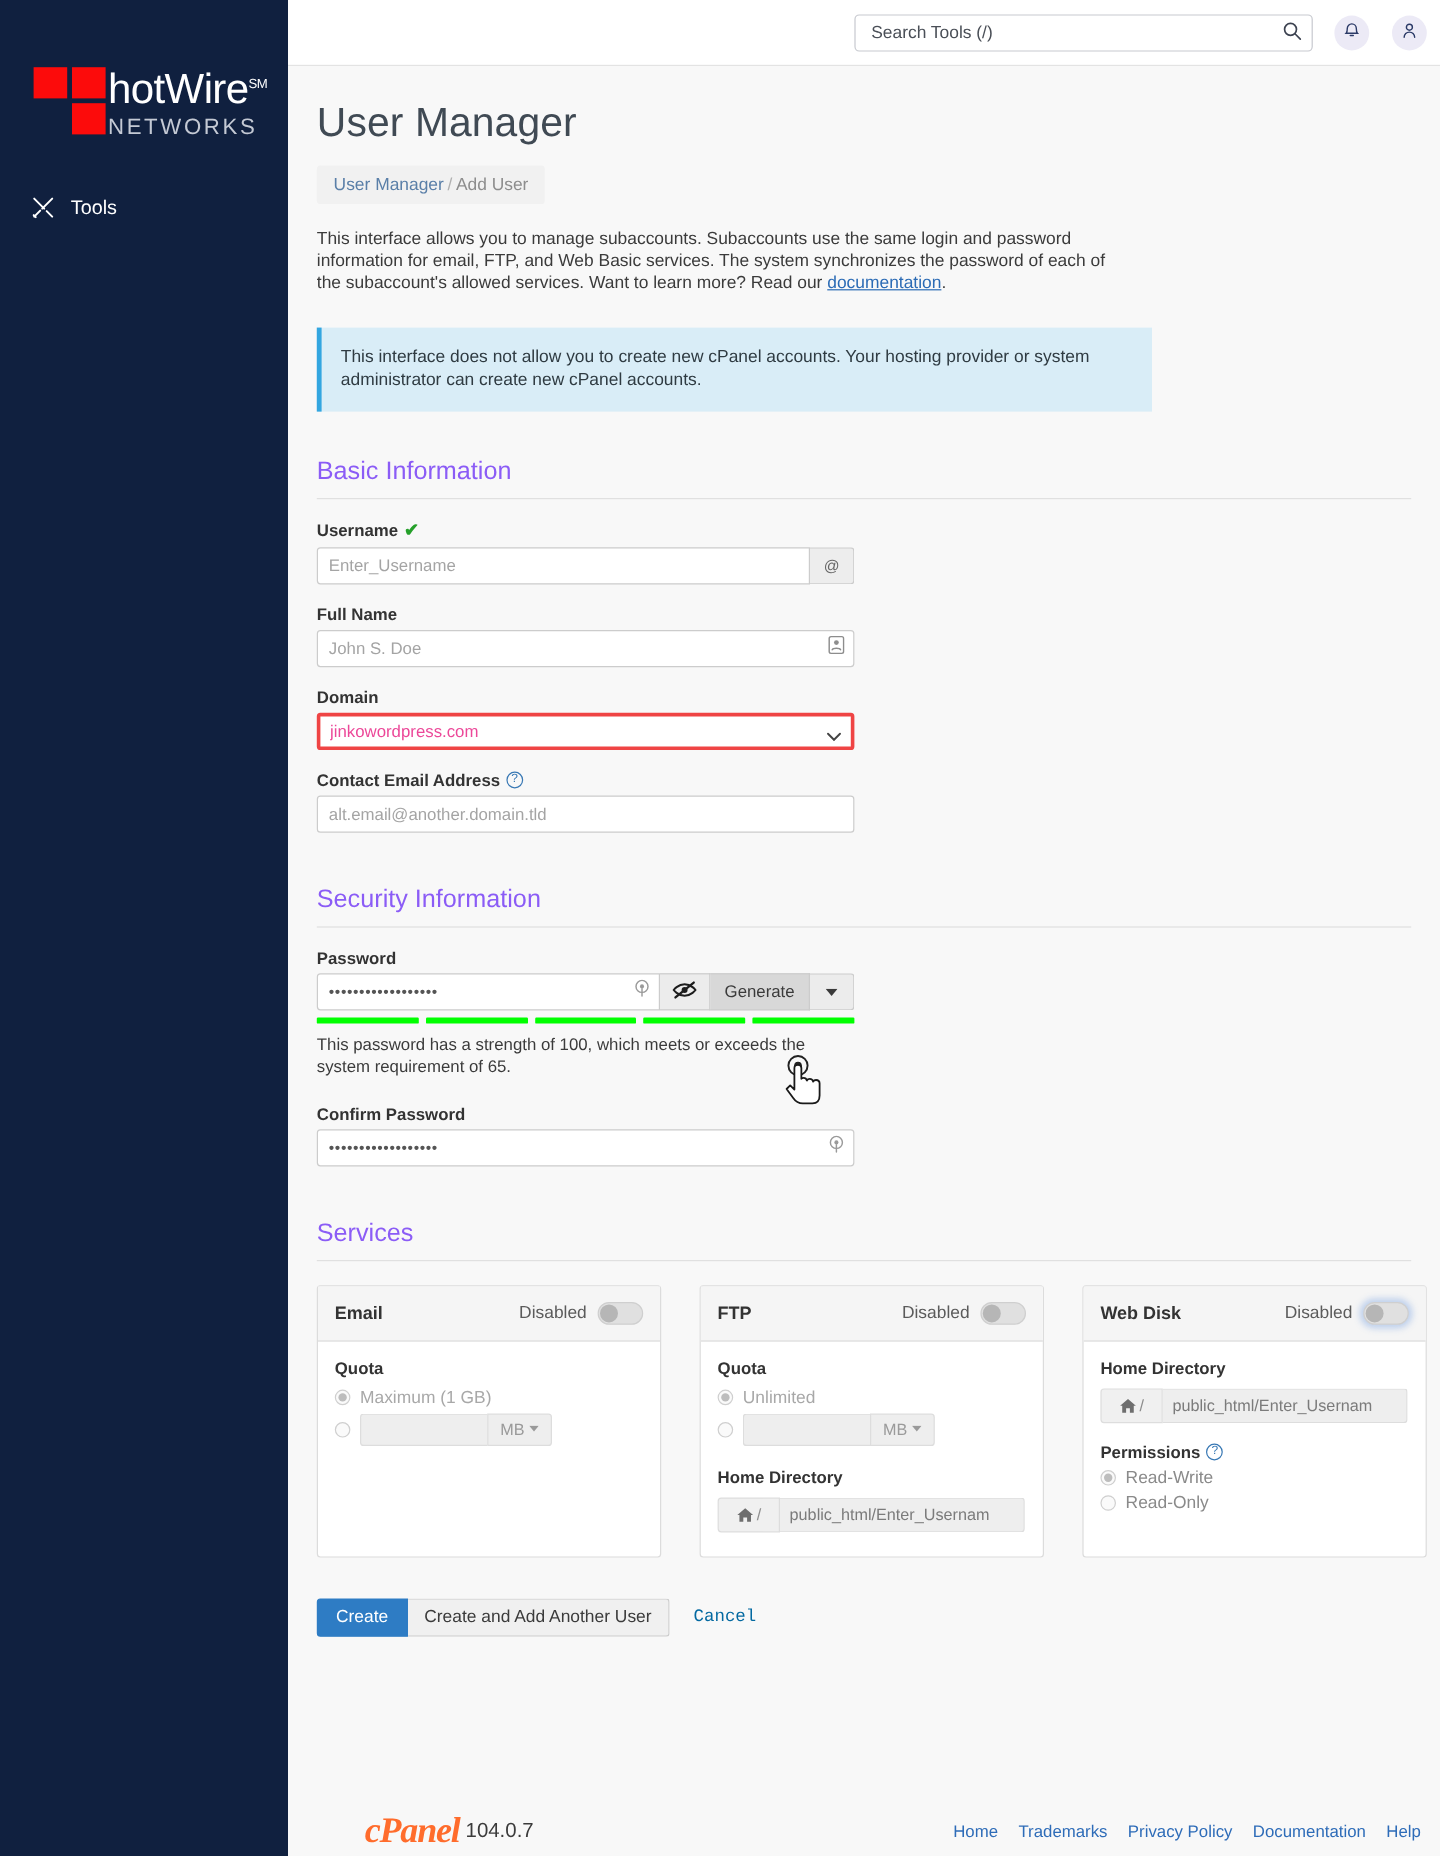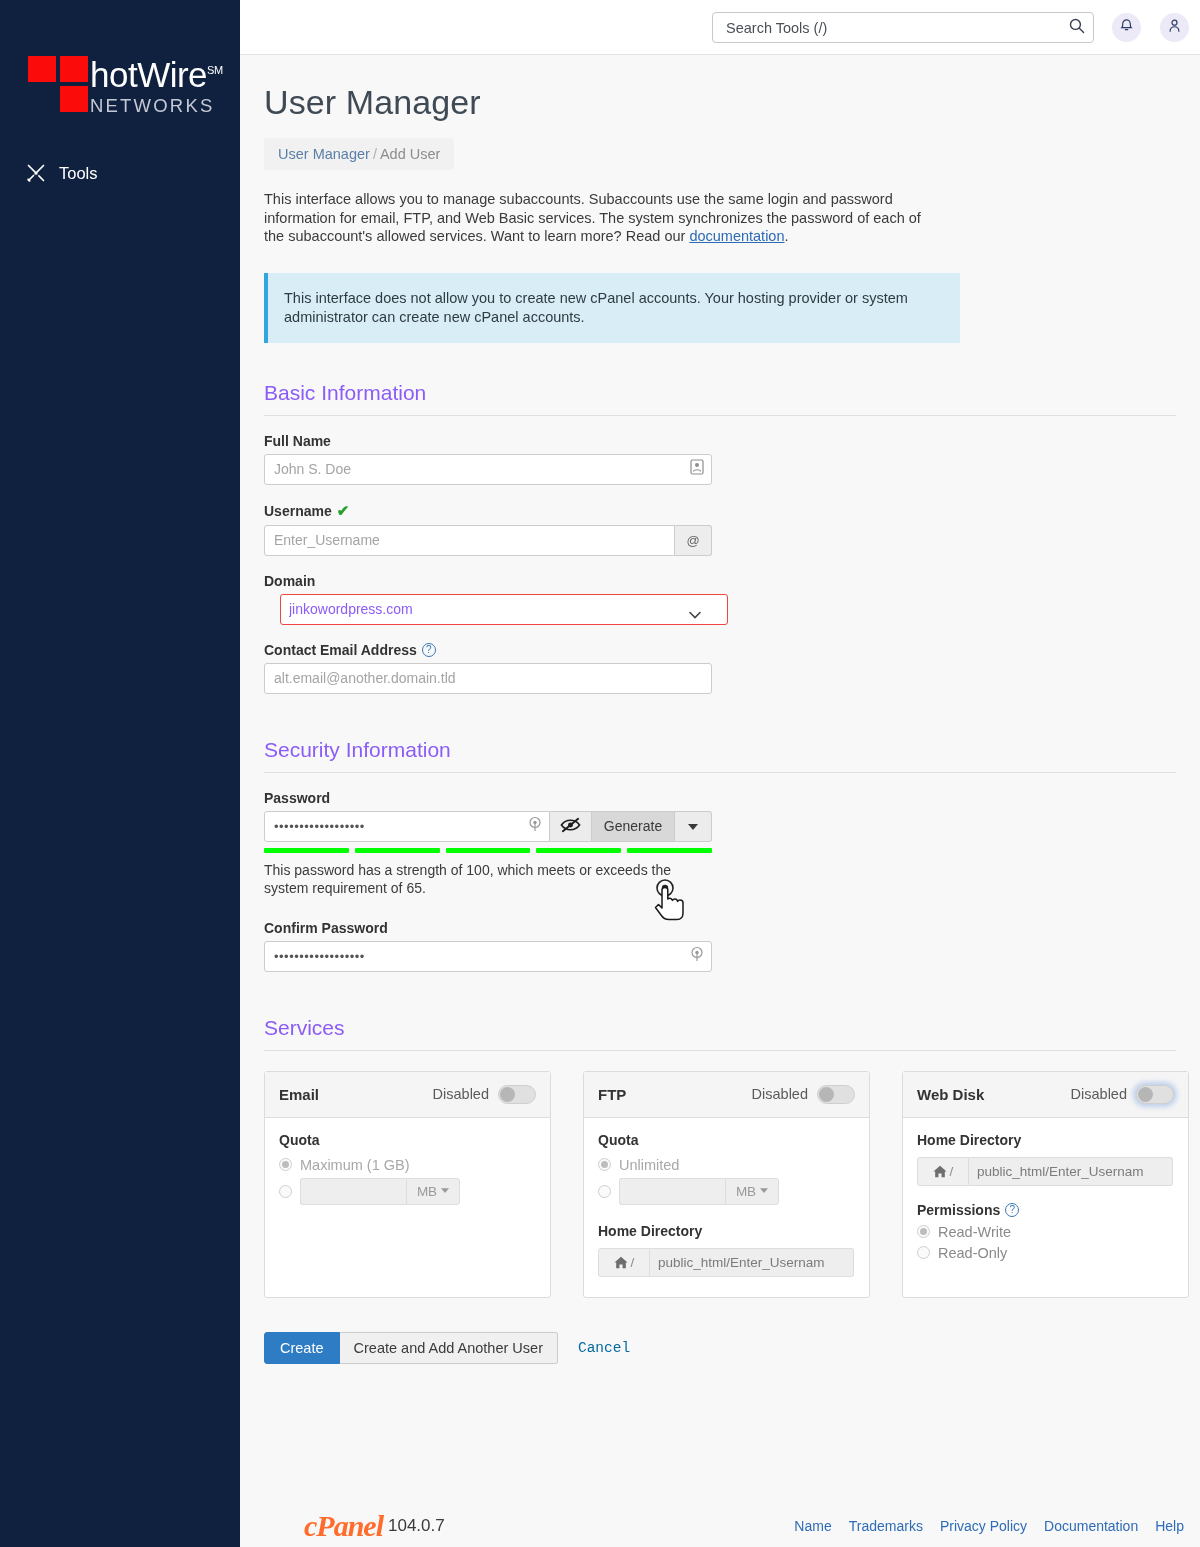--- a/index.html
+++ b/index.html
@@ -126,24 +126,24 @@
     border:1px solid #ccc; border-left:none; border-radius:0 3px 3px 0;
     background:#ededed; width:37px; display:flex; align-items:center;
     justify-content:center; font-size:13px; color:#666; cursor:pointer;
   }
   .inline-icon-input { position:relative; flex:1; display:flex; }
   .inline-icon {
     position:absolute; right:8px; top:50%; transform:translateY(-50%);
     pointer-events:none;
   }
   select.domain-select {
-    width:448px; height:31px; border:1px solid #ef4444; border-radius:3px;
-    padding:0 8px; font-size:14px; color:#8b5cf6; background:#fff;
+    width:448px; height:31px; border:3px solid #ef4444; border-radius:3px;
+    padding:0 8px; font-size:14px; color:#ec4899; background:#fff;
     font-family:"Liberation Sans", sans-serif; outline:none;
-    appearance:none;margin-left:16px; -webkit-appearance:none;
+    appearance:none; -webkit-appearance:none;
   }
   .select-wrap { position:relative; width:448px; }
   .select-caret {
     position:absolute; right:11px; top:11px; pointer-events:none;
   }
 
   
   #pw-row { width:448px; height:31px; display:flex; }
   #pw-input-wrap { position:relative; flex:1; display:flex; }
   #pw-input {
@@ -331,49 +331,49 @@
     </div>
 
     <p id="intro"><span>This interface allows you to manage subaccounts. Subaccounts use the same login and password information for email, FTP, and Web Basic services. The system synchronizes the password of each of the subaccount's allowed services. Want to learn more? Read our </span><a href="#">documentation</a><span>.</span></p>
 
     <div id="notice">
       <span>This interface does not allow you to create new cPanel accounts. Your hosting provider or system administrator can create new cPanel accounts.</span>
     </div>
 
     
     <div class="section-title">Basic Information</div>
+
+    <div class="field">
+      <div class="field-label">
+        <span>Username</span>
+        <span class="check-ok">✔</span>
+      </div>
+      <div class="ctl">
+        <input type="text" placeholder="Enter_Username" style="">
+        <div class="addon">@</div>
+      </div>
+    </div>
 
     <div class="field">
       <div class="field-label">Full Name</div>
       <div class="ctl single">
         <div class="inline-icon-input">
           <input type="text" placeholder="John S. Doe" style="">
           <span class="inline-icon">
             <svg width="14" height="16" viewBox="0 0 14 16" fill="none" stroke="#8d8d8d" stroke-width="1.2">
               <rect x="1" y="1" width="12" height="14" rx="1.5"></rect>
               <circle cx="7" cy="6" r="2" fill="#8d8d8d" stroke="none"></circle>
               <path d="M3.5 12c.7-1.7 6.3-1.7 7 0" stroke-linecap="round"></path>
             </svg>
           </span>
         </div>
       </div>
     </div>
 
     <div class="field">
-      <div class="field-label">
-        <span>Username</span>
-        <span class="check-ok">✔</span>
-      </div>
-      <div class="ctl">
-        <input type="text" placeholder="Enter_Username" style="">
-        <div class="addon">@</div>
-      </div>
-    </div>
-
-    <div class="field">
       <div class="field-label">Domain</div>
       <div class="select-wrap">
         <select class="domain-select">
           <option>jinkowordpress.com</option>
         </select>
         <span class="select-caret">
           <svg width="12" height="8" viewBox="0 0 12 8" fill="none" stroke="#444" stroke-width="1.6" stroke-linecap="round">
             <path d="M1 1.5 L6 6.5 L11 1.5"></path>
           </svg>
         </span>
@@ -566,21 +566,21 @@
       <span id="btn-cancel">Cancel</span>
     </div>
 
   </div>
 </div>
 
 <div id="footer">
   <span id="cpanel-logo">cPanel</span>
   <span id="cpanel-ver">104.0.7</span>
   <div id="footer-links">
-    <span>Name</span>
+    <span>Home</span>
     <span>Trademarks</span>
     <span>Privacy Policy</span>
     <span>Documentation</span>
     <span>Help</span>
   </div>
 </div>
 
 <div id="cursor">
   <svg width="42" height="48" viewBox="0 0 42 48">
     <circle cx="14" cy="10" r="8" fill="none" stroke="#222" stroke-width="1.6"></circle>

